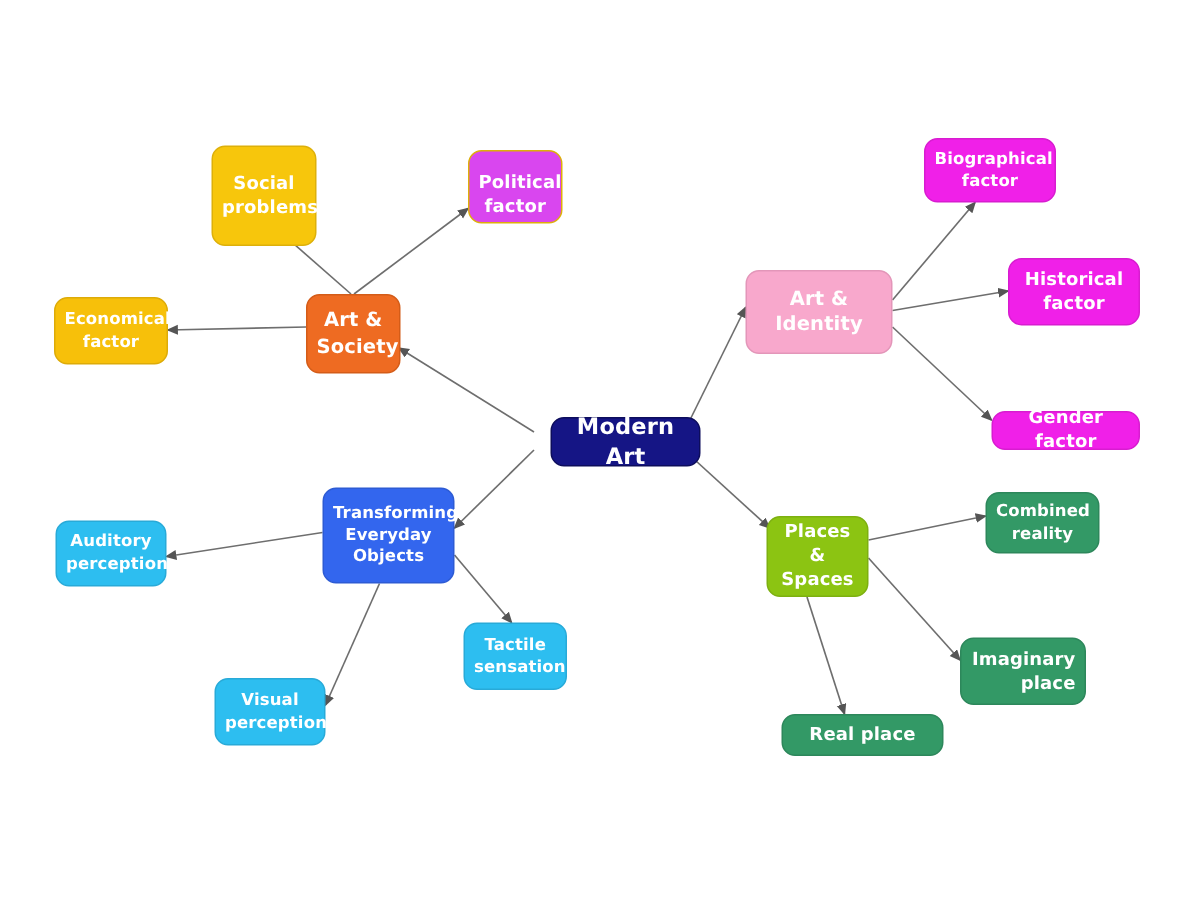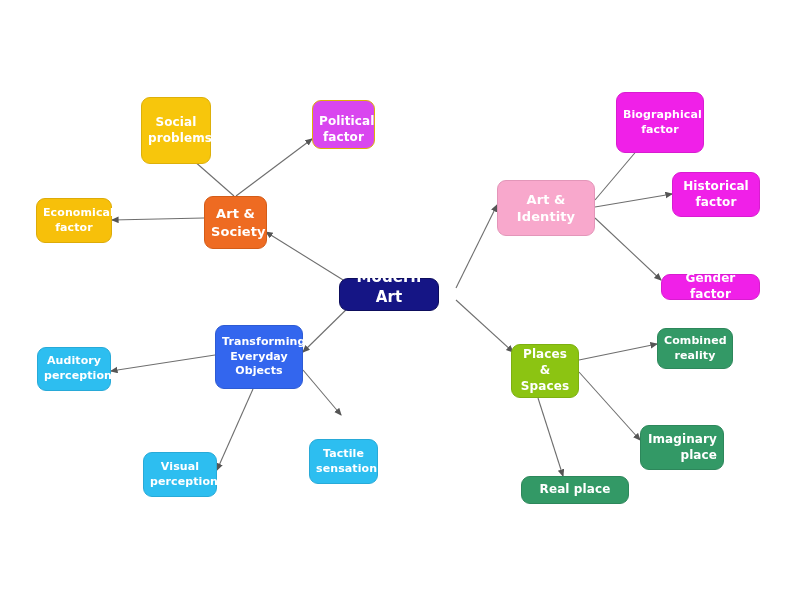--- a/index.html
+++ b/index.html
@@ -71,39 +71,39 @@
         <line x1="595" y1="218" x2="661" y2="280" stroke="#6e6e6e" stroke-width="1.1" marker-end="url(#arrowhead)"></line>
         <line x1="579" y1="360" x2="657" y2="344" stroke="#6e6e6e" stroke-width="1.1" marker-end="url(#arrowhead)"></line>
         <line x1="579" y1="372" x2="640" y2="440" stroke="#6e6e6e" stroke-width="1.1" marker-end="url(#arrowhead)"></line>
         <line x1="538" y1="398" x2="563" y2="476" stroke="#6e6e6e" stroke-width="1.1" marker-end="url(#arrowhead)"></line>
         <line x1="215" y1="355" x2="111" y2="371" stroke="#6e6e6e" stroke-width="1.1" marker-end="url(#arrowhead)"></line>
         <line x1="303" y1="370" x2="341" y2="415" stroke="#6e6e6e" stroke-width="1.1" marker-end="url(#arrowhead)"></line>
         <line x1="253" y1="389" x2="217" y2="470" stroke="#6e6e6e" stroke-width="1.1" marker-end="url(#arrowhead)"></line>
       </g>
   </svg>
   <div id="nodes-group">
-      <div class="node" style="left: 339px; top: 278px; width: 100px; height: 33px; background: rgb(21, 21, 133); border: 1px solid rgb(13, 13, 92); color: rgb(255, 255, 255); font-size: 15px; align-items: flex-end;">
+      <div class="node" style="left: 367px; top: 278px; width: 100px; height: 33px; background: rgb(21, 21, 133); border: 1px solid rgb(13, 13, 92); color: rgb(255, 255, 255); font-size: 15px;">
         <span>Modern Art</span>
       </div>
       <div class="node" style="left: 204px; top: 196px; width: 63px; height: 53px; background: rgb(238, 107, 34); border: 1px solid rgb(212, 92, 24); color: rgb(255, 255, 255); font-size: 13px;">
         <span>Art &amp;<br>Society</span>
       </div>
       <div class="node" style="left: 141px; top: 97px; width: 70px; height: 67px; background: rgb(247, 198, 12); border: 1px solid rgb(221, 176, 10); color: rgb(255, 255, 255); font-size: 12px;">
         <span>Social<br>problems</span>
       </div>
       <div class="node" style="left: 312px; top: 100px; width: 63px; height: 49px; background: #d946ef; border: 1px solid rgb(221, 176, 10); color: rgb(255, 255, 255); font-size: 12px; align-items: flex-end;">
         <span>Political<br>factor</span>
       </div>
       <div class="node" style="left: 36px; top: 198px; width: 76px; height: 45px; background: rgb(247, 192, 10); border: 1px solid rgb(221, 171, 8); color: rgb(255, 255, 255); font-size: 11px;">
         <span>Economical<br>factor</span>
       </div>
       <div class="node" style="left: 497px; top: 180px; width: 98px; height: 56px; background: rgb(248, 168, 204); border: 1px solid rgb(227, 150, 185); color: rgb(255, 255, 255); font-size: 13px;">
         <span>Art &amp;<br>Identity</span>
       </div>
-      <div class="node" style="left: 616px; top: 92px; width: 88px; height: 61px; background: rgb(240, 32, 232); border: 1px solid rgb(216, 28, 208); color: rgb(255, 255, 255); font-size: 11px;">
+      <div class="node" style="left: 616px; top: 92px; width: 88px; height: 43px; background: rgb(240, 32, 232); border: 1px solid rgb(216, 28, 208); color: rgb(255, 255, 255); font-size: 11px;">
         <span>Biographical<br>factor</span>
       </div>
       <div class="node" style="left: 672px; top: 172px; width: 88px; height: 45px; background: rgb(240, 32, 232); border: 1px solid rgb(216, 28, 208); color: rgb(255, 255, 255); font-size: 12px;">
         <span>Historical<br>factor</span>
       </div>
       <div class="node" style="left: 661px; top: 274px; width: 99px; height: 26px; background: rgb(240, 32, 232); border: 1px solid rgb(216, 28, 208); color: rgb(255, 255, 255); font-size: 12px;">
         <span>Gender factor</span>
       </div>
       <div class="node" style="left: 511px; top: 344px; width: 68px; height: 54px; background: rgb(140, 196, 18); border: 1px solid rgb(125, 176, 16); color: rgb(255, 255, 255); font-size: 12px;">
         <span>Places &amp;<br>Spaces</span>
@@ -116,20 +116,20 @@
       </div>
       <div class="node" style="left: 521px; top: 476px; width: 108px; height: 28px; background: rgb(51, 153, 102); border: 1px solid rgb(45, 135, 91); color: rgb(255, 255, 255); font-size: 12px;">
         <span>Real place</span>
       </div>
       <div class="node" style="left: 215px; top: 325px; width: 88px; height: 64px; background: rgb(51, 102, 238); border: 1px solid rgb(45, 91, 212); color: rgb(255, 255, 255); font-size: 11px;">
         <span>Transforming<br>Everyday<br>Objects</span>
       </div>
       <div class="node" style="left: 37px; top: 347px; width: 74px; height: 44px; background: rgb(45, 190, 240); border: 1px solid rgb(40, 170, 216); color: rgb(255, 255, 255); font-size: 11px;">
         <span>Auditory<br>perception</span>
       </div>
-      <div class="node" style="left: 309px; top: 415px; width: 69px; height: 45px; background: rgb(45, 190, 240); border: 1px solid rgb(40, 170, 216); color: rgb(255, 255, 255); font-size: 11px; margin-top: 24px;">
+      <div class="node" style="left: 309px; top: 415px; width: 69px; height: 45px; background: rgb(45, 190, 240); border: 1px solid rgb(40, 170, 216); color: rgb(255, 255, 255); font-size: 11px;">
         <span>Tactile<br>sensation</span>
       </div>
       <div class="node" style="left: 143px; top: 452px; width: 74px; height: 45px; background: rgb(45, 190, 240); border: 1px solid rgb(40, 170, 216); color: rgb(255, 255, 255); font-size: 11px;">
         <span>Visual<br>perception</span>
       </div>
     </div>
 </div>
 
 </body></html>

